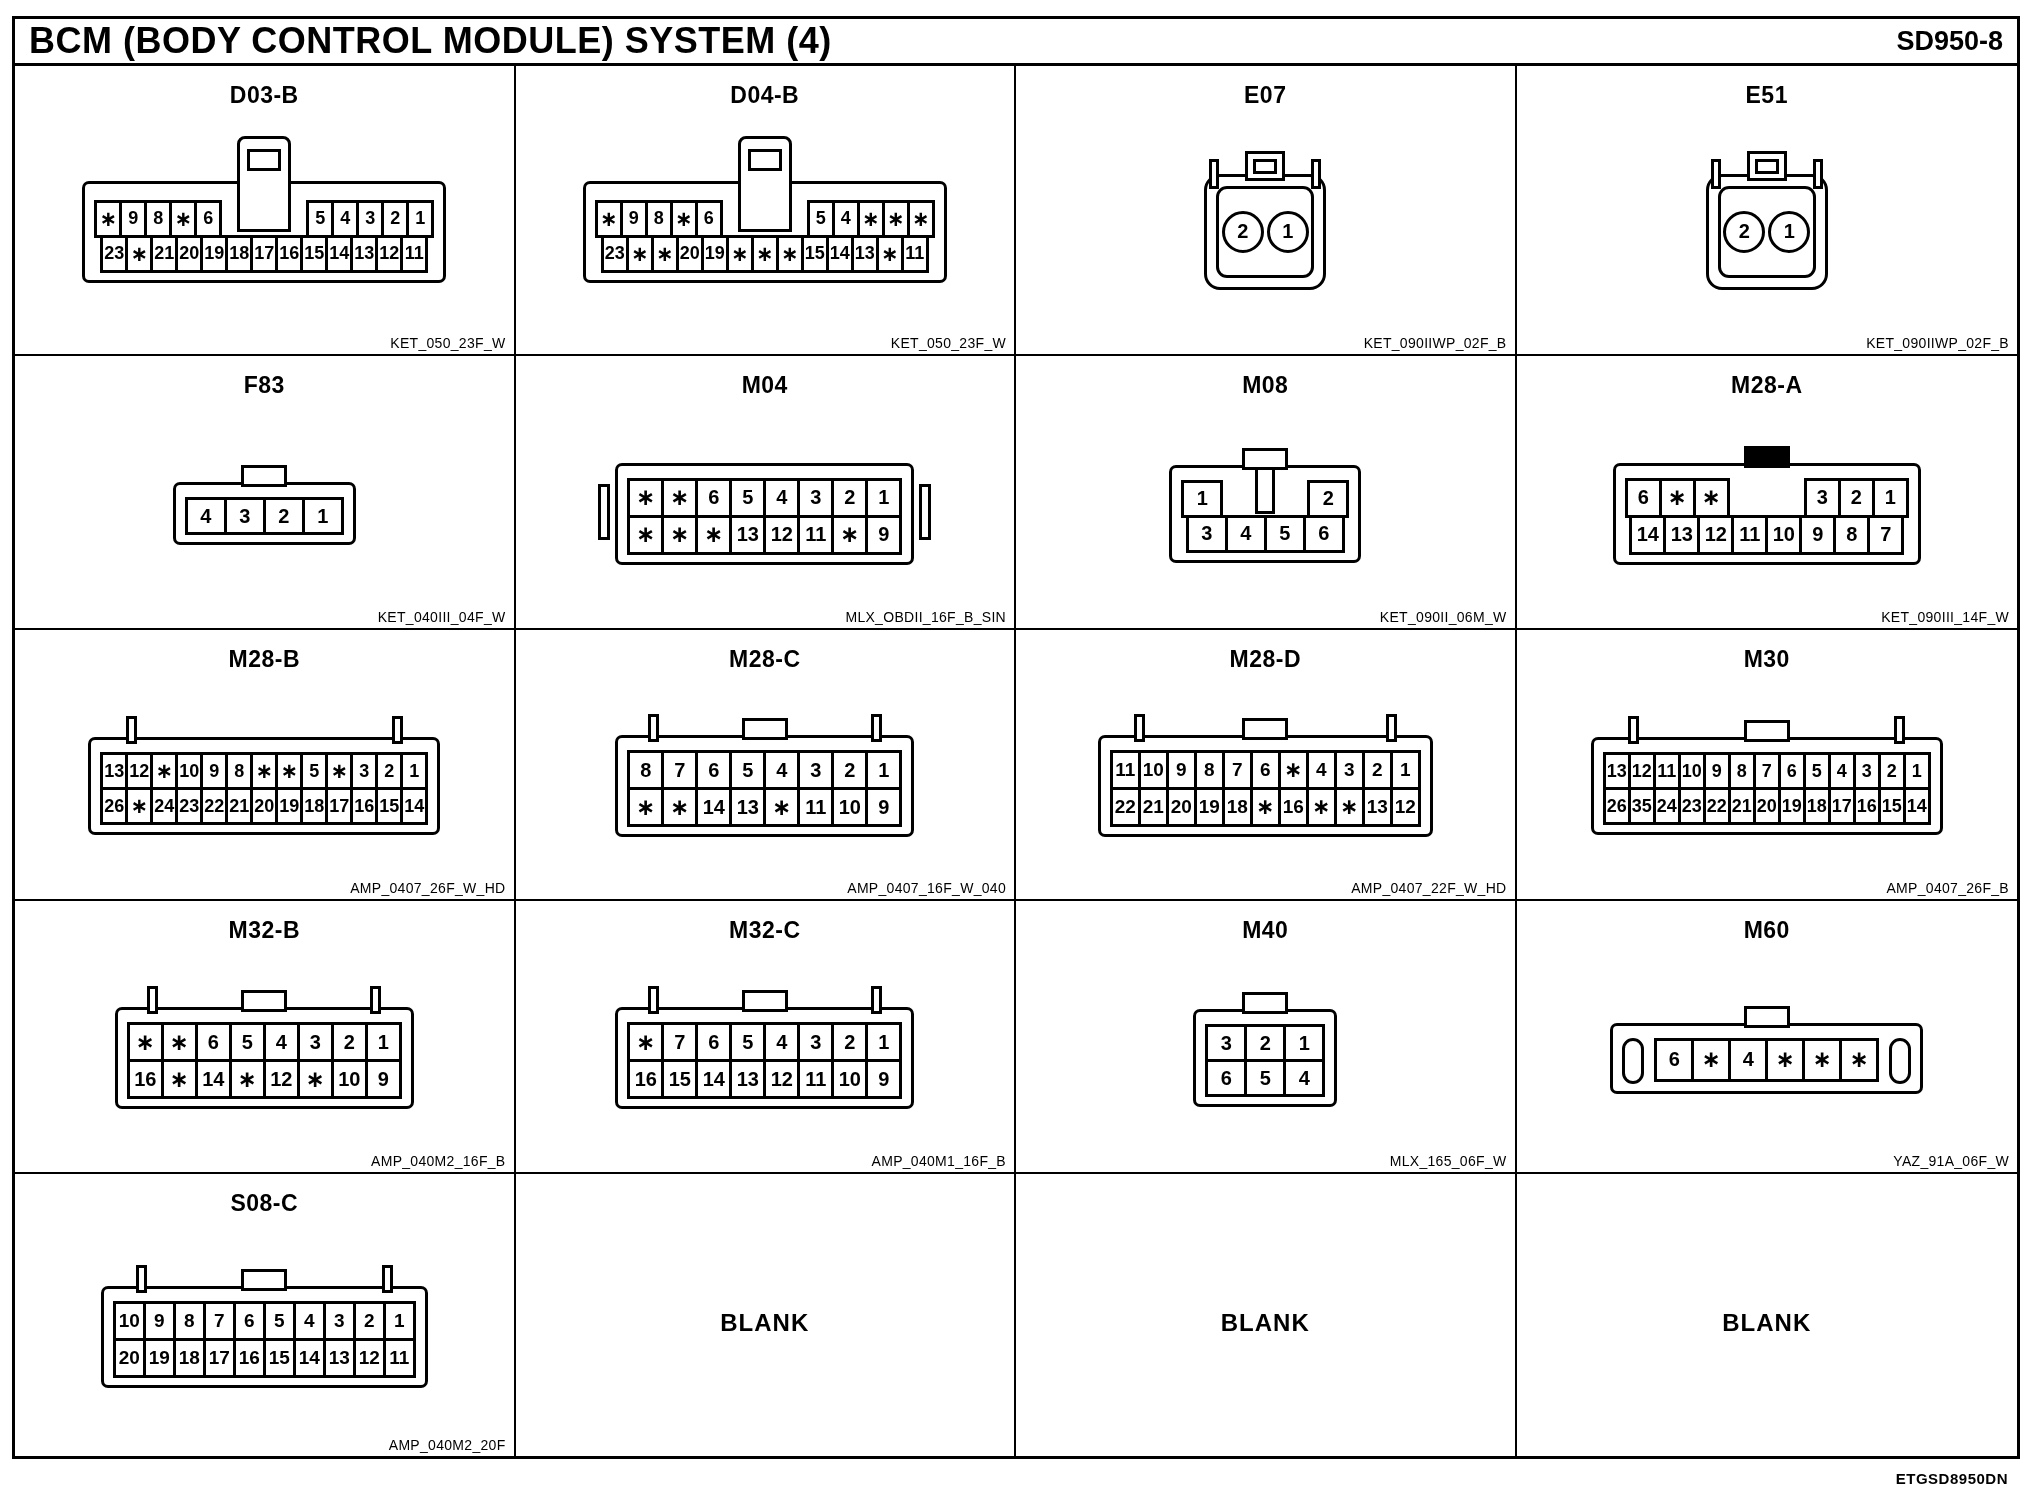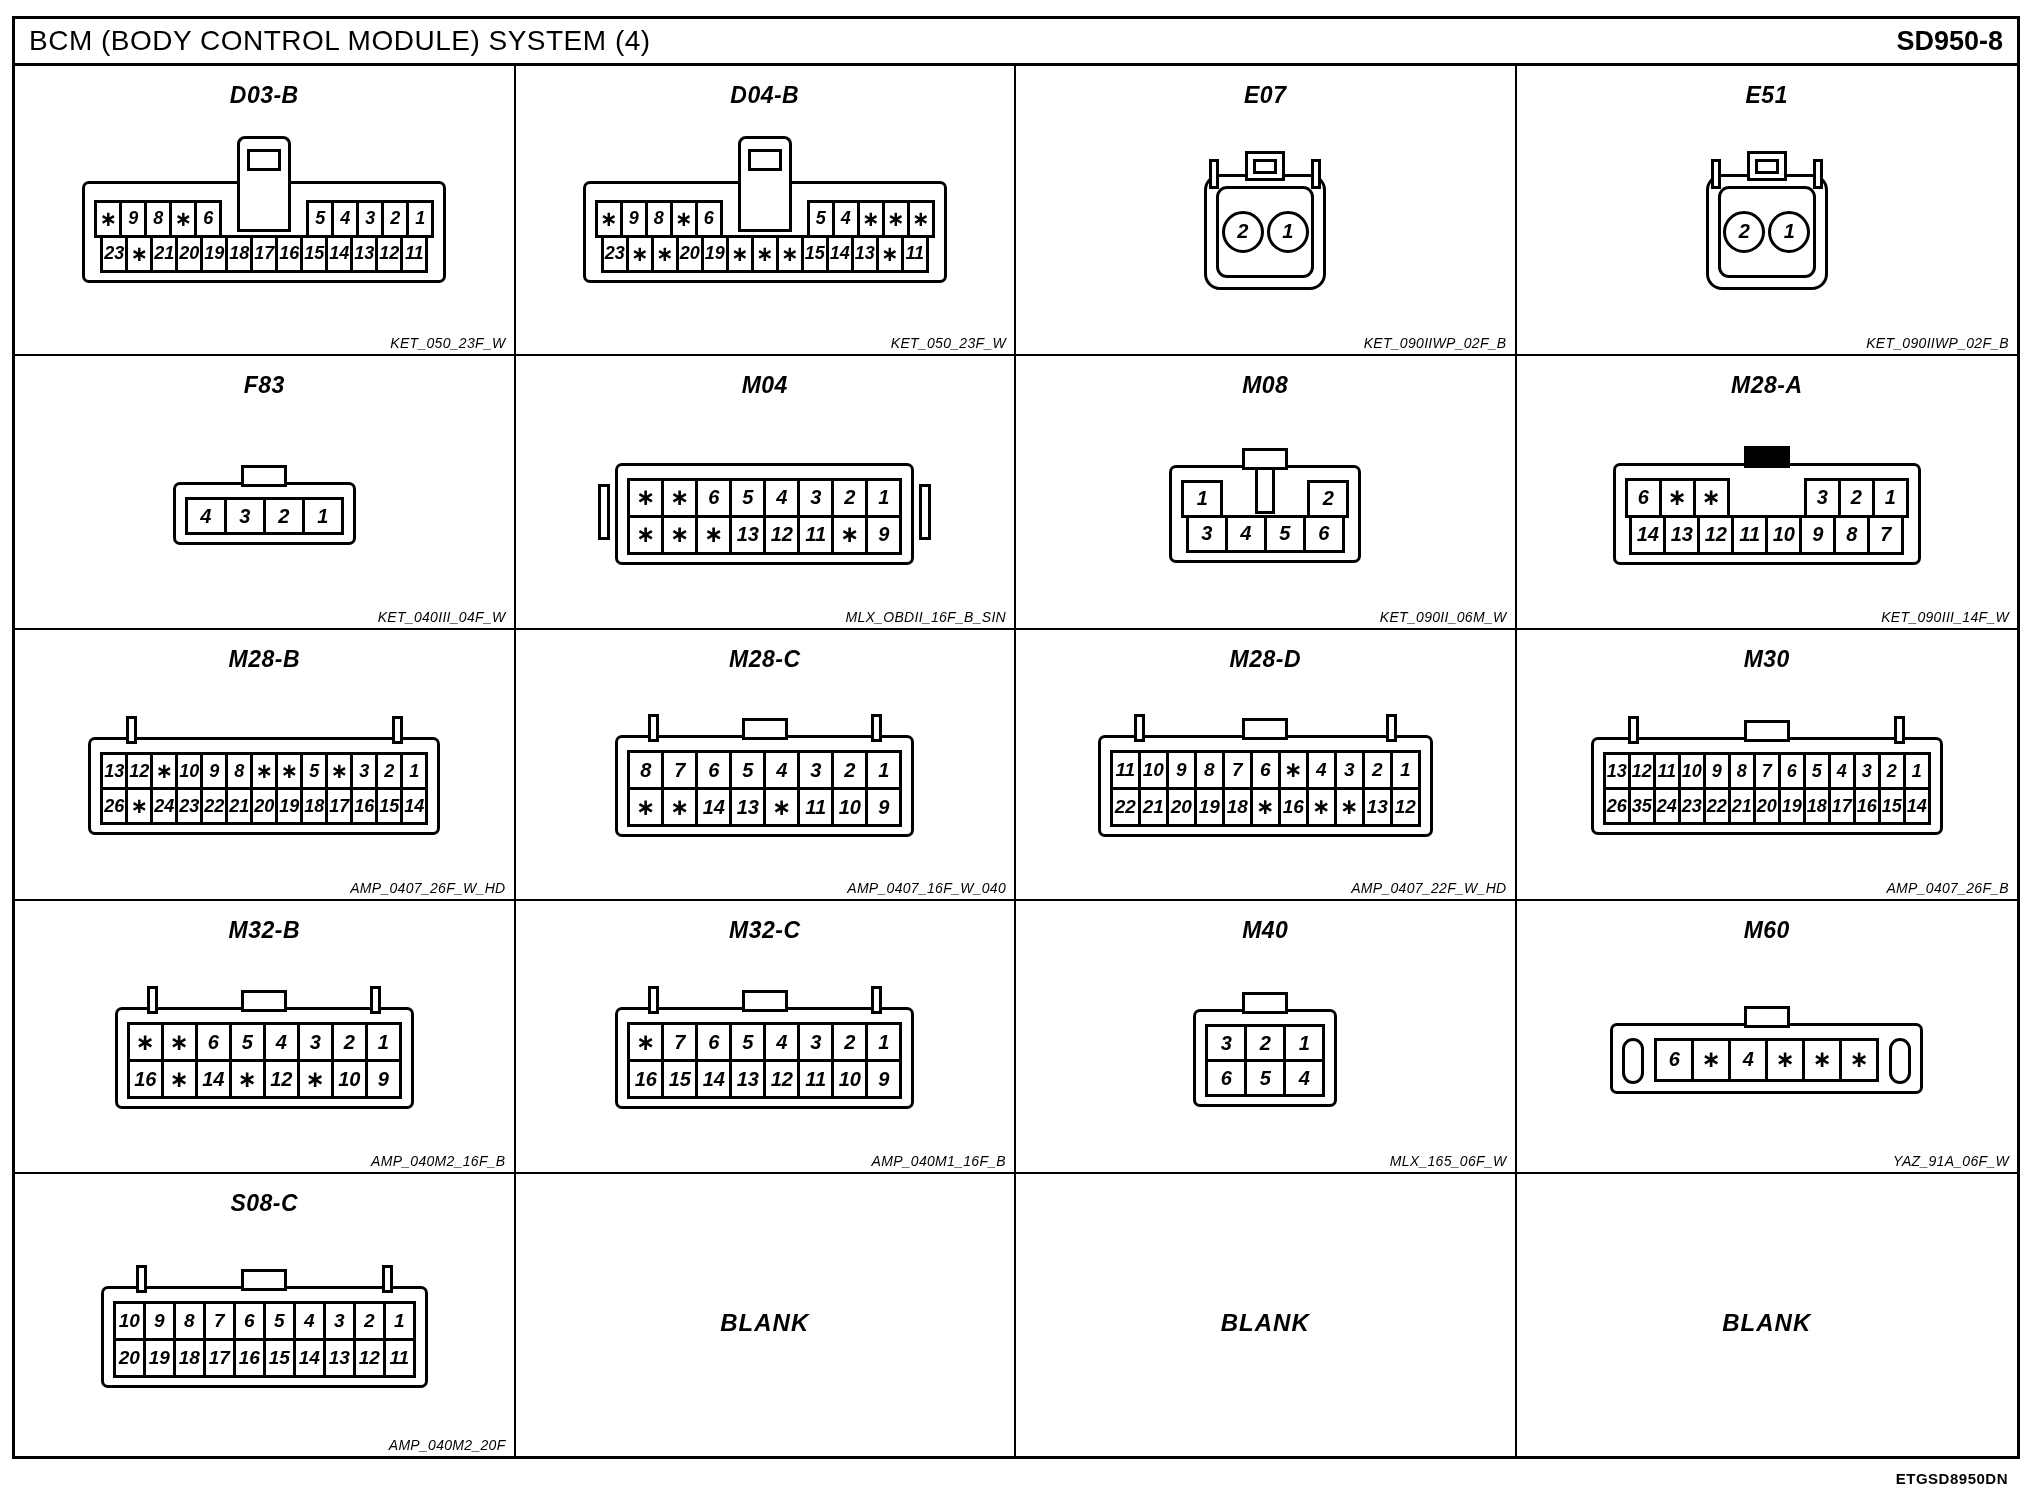--- a/index.html
+++ b/index.html
@@ -1,23 +1,23 @@
 <!DOCTYPE html>
 <html><head>
 <meta charset="utf-8">
 <style>
   html,body{margin:0;padding:0;background:#fff;width:2026px;height:1504px;
     font-family:"Liberation Sans","DejaVu Sans",sans-serif;color:#000;}
   #sheet{position:absolute;left:12px;top:16px;width:2002px;border:3px solid #000;background:#fff;}
   #hdr{display:flex;justify-content:space-between;align-items:center;height:44px;
     border-bottom:3px solid #000;padding:0 14px;}
-  #hdr .t{font-size:28px;font-weight:normal;letter-spacing:.5px;}
+  #hdr .t{font-size:36px;font-weight:bold;letter-spacing:.5px;}
   #hdr .c{font-size:27px;font-weight:bold;}
   #grid{display:grid;grid-template-columns:repeat(4,1fr);
-    grid-template-rows:290px 274px 271px 273px 282px;font-style:italic;}
+    grid-template-rows:290px 274px 271px 273px 282px;}
   .cell{border-right:2px solid #000;border-bottom:2px solid #000;position:relative;
     display:flex;flex-direction:column;align-items:center;overflow:hidden;background:#fff;}
   .cell:nth-child(4n){border-right:none;}
   .cell.lastrow{border-bottom:none;}
   .ctitle{font-size:23px;font-weight:bold;margin-top:16px;letter-spacing:.5px;}
   .cbody{flex:1;display:flex;align-items:center;justify-content:center;width:100%;}
   .plabel{position:absolute;right:8px;bottom:3px;font-size:14px;letter-spacing:.3px;}
   .blank{font-size:24px;font-weight:bold;letter-spacing:1px;}
 
   

